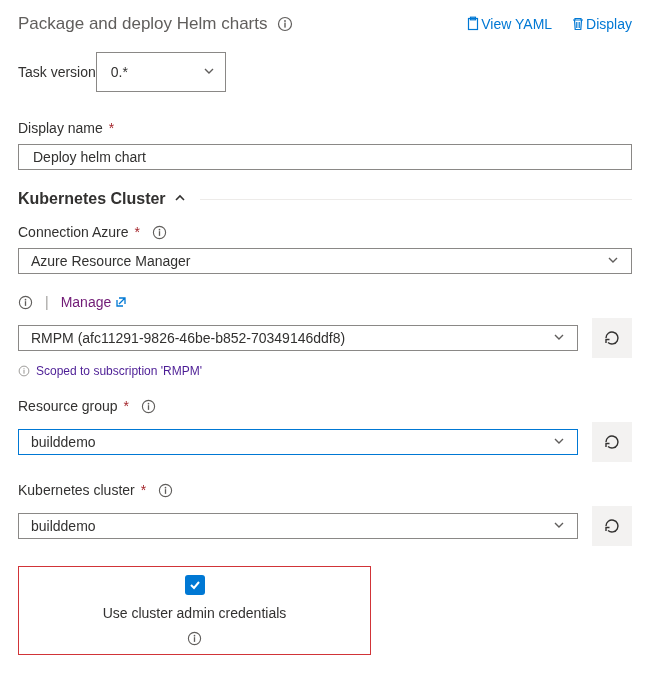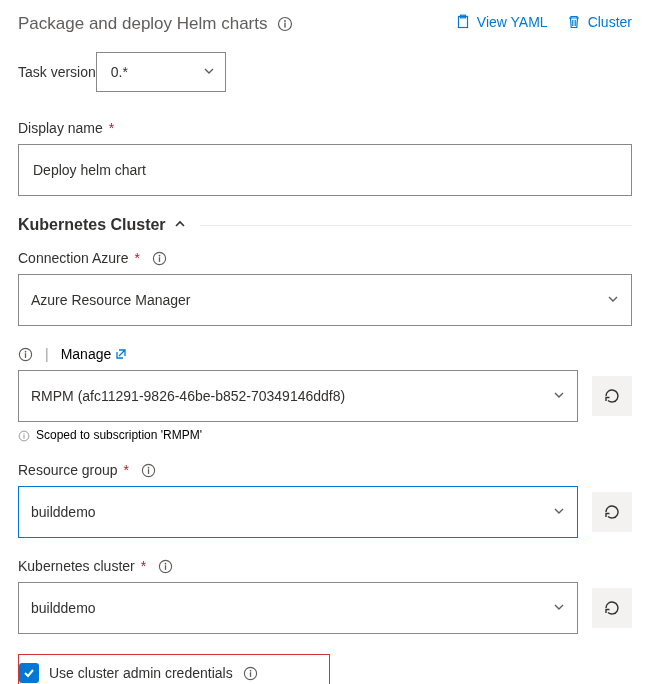--- a/index.html
+++ b/index.html
@@ -7,49 +7,49 @@
     margin: 0;
     padding: 14px 18px;
     font-family: "Segoe UI", Arial, sans-serif;
     font-size: 14px;
     color: #323130;
     background: #fff;
     width: 650px;
   }
   .header-row {
     display: flex;
-    align-items: flex-start;
+    align-items: center;
     justify-content: space-between;
     margin-bottom: 18px;
   }
   .title-group { display: flex; align-items: center; gap: 10px; }
   .page-title { font-size: 17px; font-weight: 400; color: #605e5c; }
   .info-ic, .info-ic-sm {
     display: inline-flex;
     align-items: center;
     justify-content: center;
     color: #605e5c;
   }
   .header-actions { display: flex; gap: 18px; }
   .action-link {
-    display: inline-flex; align-items: center; gap: 6px;
+    display: inline-flex; align-items: center; 
     color: #0078d4; font-size: 14px; cursor: pointer;
   }
   .field-row { margin-bottom: 20px; }
   .label-row {
     display: flex; align-items: center; gap: 12px;
     margin-bottom: 8px; font-size: 14px; color: #323130; margin-top: 16px;
   }
   .req { color: #a4262c; margin-left: 2px; }
   .pipe { color: #a19f9d; }
-  .manage-link { color: #000000; display: inline-flex; align-items: center; gap: 4px; cursor:pointer;}
+  .manage-link { color: #701a75; display: inline-flex; align-items: center; gap: 4px; cursor:pointer;}
   .task-version-row { display:flex; align-items:center; margin-bottom:28px;}
   .select-box, .input-box {
     display: flex; align-items: center; justify-content: space-between;
-    width: 100%; height: 52px;
+    width: 100%; height: 26px;
     padding: 0 12px;
     border: 1px solid #8a8886;
     background: #fff;
     font-size: 14px; color: #323130;
   }
   .input-box input {
     border: none; outline: none; width: 100%; height: 100%;
     font-size: 14px; font-family: inherit; color: #323130;
   }
   .select-small {
@@ -63,27 +63,27 @@
     width: 40px; height: 40px;
     display:flex; align-items:center; justify-content:center;
     background:#f3f2f1; cursor:pointer;
   }
   .section-header {
     display:flex; align-items:center; gap:8px;
     font-size:16px; font-weight:600; margin: 18px 0 16px; cursor:pointer;
   }
   .section-divider { flex:1; height:1px; background:#edebe9; margin-left:6px;}
   .scoped-note {
-    display:flex; align-items:flex-end; gap:6px;
-    color:#000000; font-size:12px; margin-top:6px;
+    display:flex; align-items:center; gap:6px;
+    color:#4c1d95; font-size:12px; margin-top:6px;
   }
   .select-focused { border-color:#0078d4; outline:1px solid #0078d4; outline-offset:-1px;}
   .highlight-box {
     display:flex; align-items:center; gap:10px;
-    border:1.5px solid #d13438; padding:8px 0; width: 312px;
+    border:1.5px solid #d13438; padding:8px 16px; width: 353px; flex-direction: column;
   }
   .checkbox {
     width:20px; height:20px; border-radius:3px;
     background:#0078d4; display:flex; align-items:center; justify-content:center;
   }
   .chev { color:#605e5c; }
 </style>
 </head>
 <body>
 
@@ -104,21 +104,21 @@
           <rect x="3.5" y="2.5" width="9" height="11" stroke="#0078d4" fill="none" stroke-width="1.2"></rect>
           <rect x="5.5" y="1.2" width="5" height="2.6" stroke="#0078d4" fill="none" stroke-width="1.2"></rect>
         </svg>
       <span>View YAML</span>
     </span>
     <span class="action-link">
       <svg width="16" height="16" viewBox="0 0 16 16">
           <path d="M3 4h10M5 4V2.5h6V4M4.5 4l.7 9.5h5.6L11.5 4" stroke="#0078d4" fill="none" stroke-width="1.2"></path>
           <path d="M6.8 6v6M9.2 6v6" stroke="#0078d4" stroke-width="1.2"></path>
         </svg>
-      <span>Cluster</span>
+      <span>Display</span>
     </span>
   </div>
 </div>
 
 <div class="task-version-row">
   <span>Task version</span>
   <div class="select-small">
     <span>0.*</span>
     <span class="chev">
       <svg width="12" height="12" viewBox="0 0 12 12">

